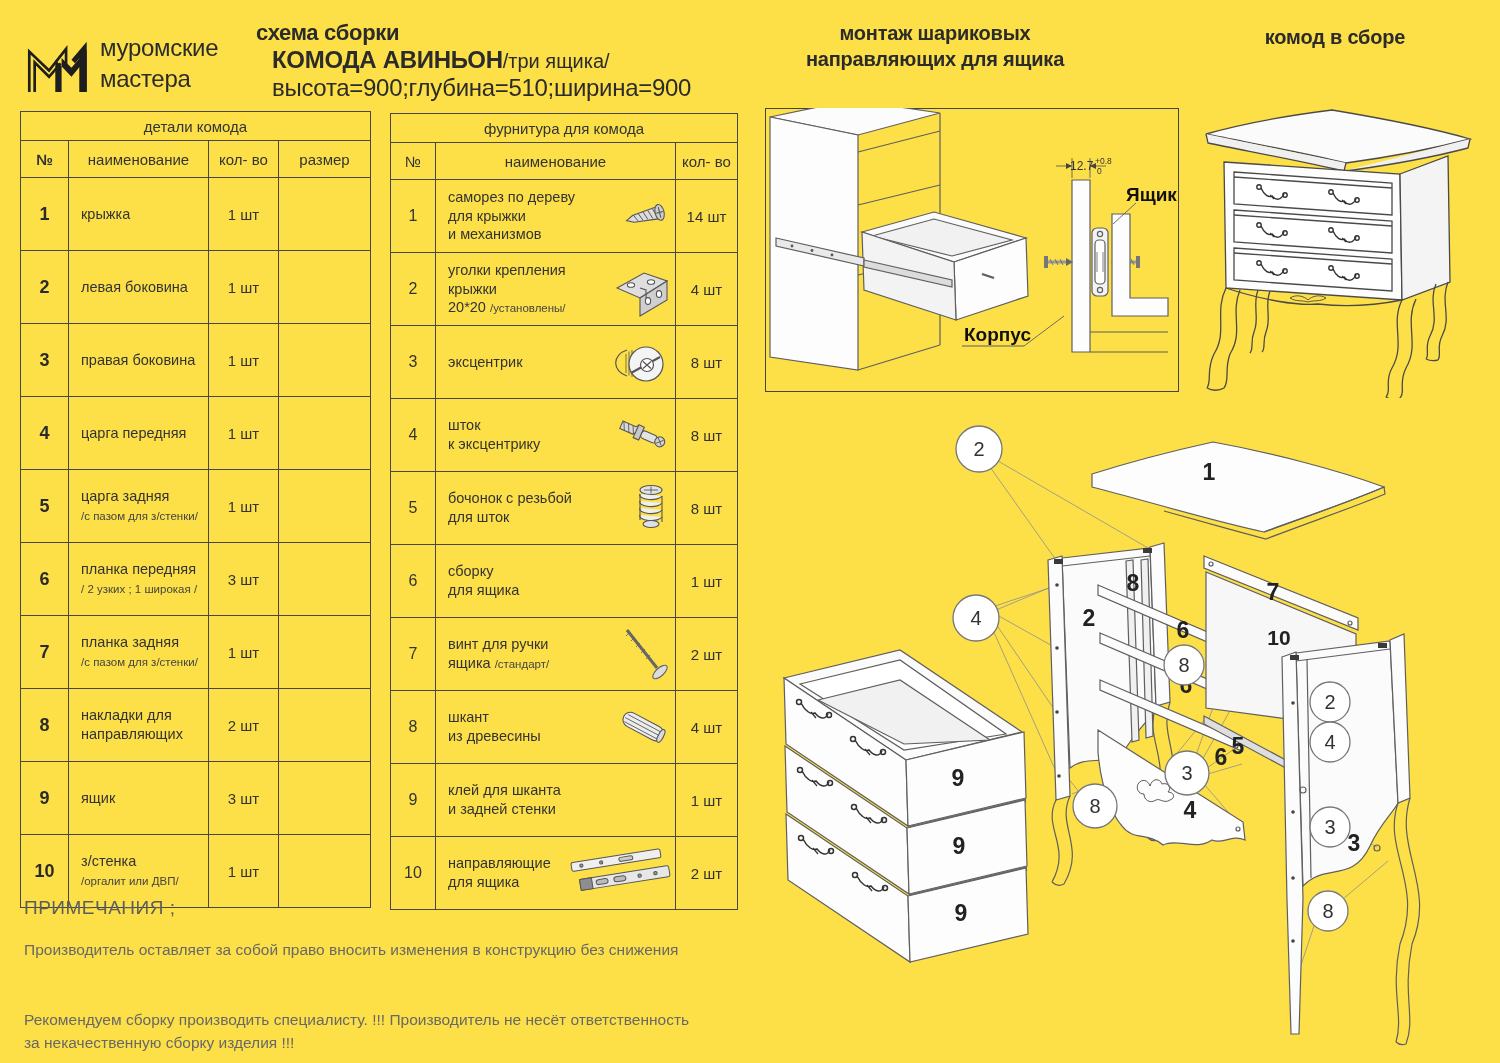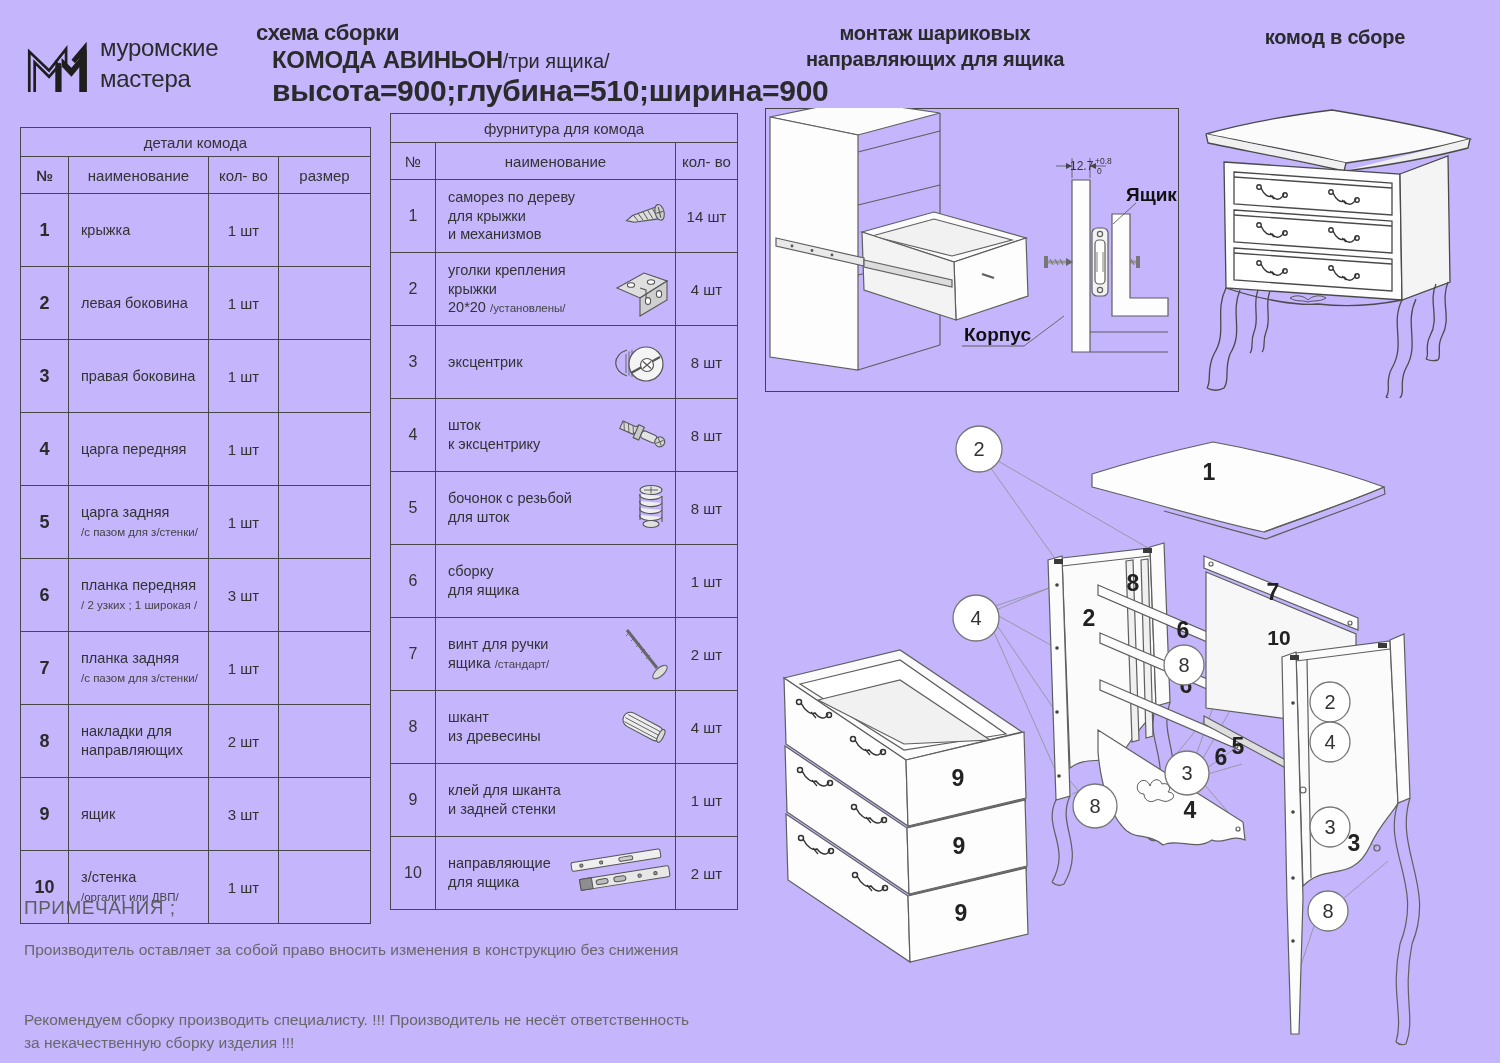--- a/index.html
+++ b/index.html
@@ -1,25 +1,25 @@
 <!DOCTYPE html>
 <html><head>
 <meta charset="utf-8">
 <style>
   html,body{margin:0;padding:0;background:#fff;}
-  .page{position:relative;width:1500px;height:1063px;background:#c4b5fd;overflow:hidden;
+  .page{position:relative;width:1500px;height:1063px;background:#fde047;overflow:hidden;
         font-family:"Liberation Sans",sans-serif;color:#2b2b2b;}
   .abs{position:absolute;}
 
   
   .brand-text{font-size:24px;font-weight:500;line-height:31px;color:#2b2b2b;letter-spacing:-0.3px;}
   .doc-title1{font-size:22px;font-weight:600;letter-spacing:-0.3px;}
   .doc-title2{font-size:24px;font-weight:700;letter-spacing:-0.3px;}
   .doc-variant{font-size:20px;font-weight:500;}
-  .doc-dims{font-size:30px;font-weight:700;letter-spacing:-0.3px;}
+  .doc-dims{font-size:24px;font-weight:400;letter-spacing:-0.3px;}
   .sec-title{font-size:20px;font-weight:600;text-align:center;line-height:26px;letter-spacing:-0.2px;}
 
   
   table.dtable{border-collapse:collapse;table-layout:fixed;position:absolute;}
   .dtable td{border:1.6px solid #474747;vertical-align:middle;overflow:hidden;}
   .t-title td{height:26px;text-align:center;font-size:15px;color:#333;}
   .t-head td{height:34px;text-align:center;font-size:15px;color:#333;}
   .prow td{height:70px;}
   .num-cell{text-align:center;font-size:18px;font-weight:700;}
   .hnum-cell{text-align:center;font-size:16px;font-weight:400;color:#333;}
@@ -63,21 +63,21 @@
     <span class="doc-title2">КОМОДА  АВИНЬОН</span><span class="doc-variant">/три ящика/</span>
   </div>
   <div class="abs doc-dims" style="left:272px;top:74px">высота=900;глубина=510;ширина=900</div>
 
   <div class="abs sec-title" style="left:770px;top:20px;width:330px">
     <div>монтаж шариковых</div>
     <div>направляющих для ящика</div>
   </div>
   <div class="abs sec-title" style="left:1215px;top:24px;width:240px">комод в сборе</div>
 
-  <table class="dtable" style="left:20px;top:127px;width:350px">
+  <table class="dtable" style="left:20px;top:111px;width:350px">
     <colgroup>
         <col style="width:48px">
         <col style="width:140px">
         <col style="width:70px">
         <col style="width:92px">
       </colgroup>
     <tbody>
         <tr class="t-title">
           <td colspan="4">детали комода</td>
         </tr>

